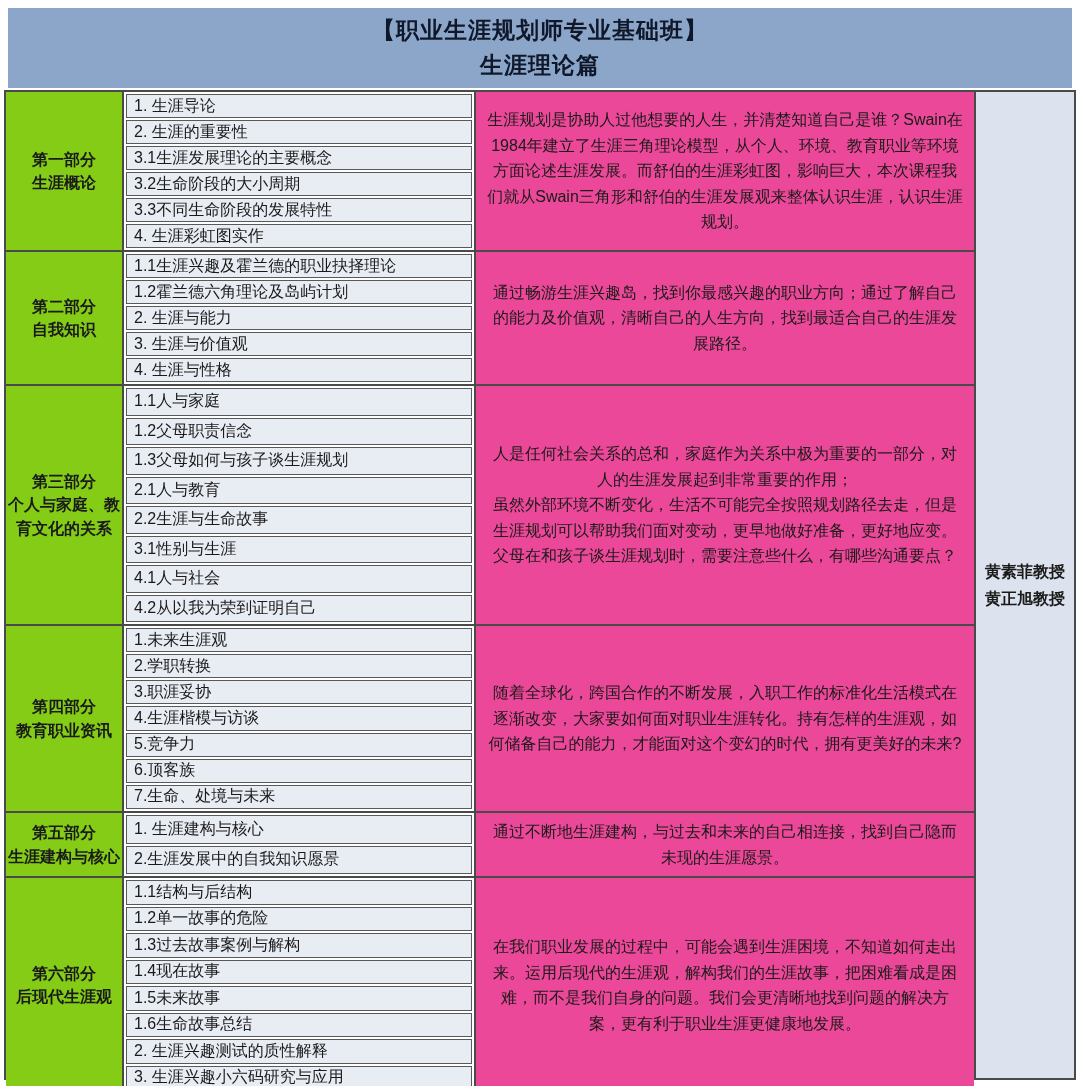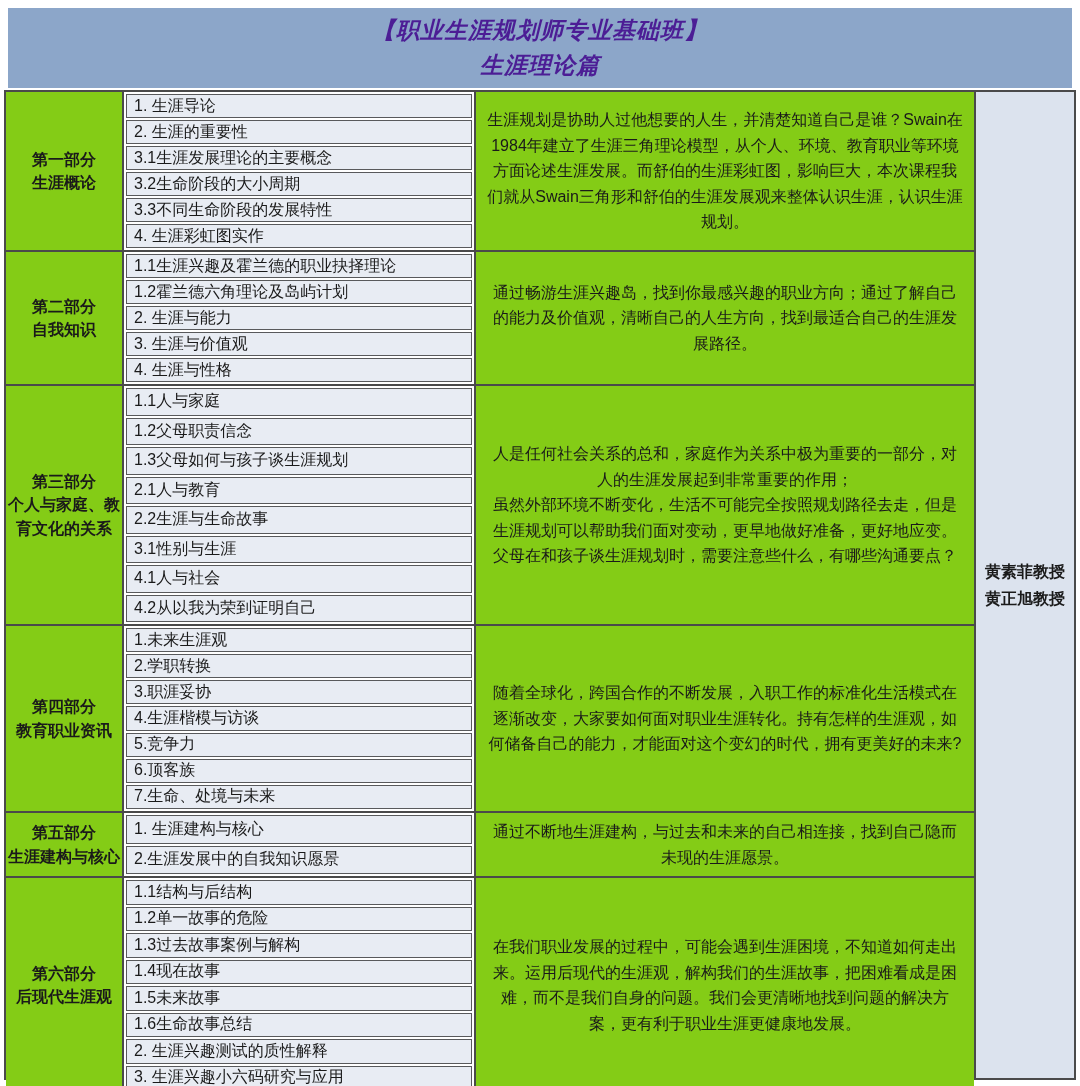--- a/index.html
+++ b/index.html
@@ -5,25 +5,24 @@
   * { box-sizing: border-box; }
   html,body { margin:0; padding:0; background:#ffffff; }
   body { font-family: "Liberation Sans", "DejaVu Sans", sans-serif; color:#1a1a1a; }
   .page { width:1080px; height:1086px; background:#ffffff; overflow:hidden; position:relative; }
 
   
   .header-band {
     margin:8px 8px 2px 8px;
     height:80px;
     background:#8CA6C9;
-    color:#4c1d95;
+    color:#0f172a;
     text-align:center;
     display:flex; flex-direction:column; justify-content:center;
     gap:4px;
-    font-style:italic;
   }
   .title-line { font-size:23px; font-weight:bold; letter-spacing:1px; line-height:1.35; }
 
   
   .course-table {
     margin:0 4px;
     height:990px;
     border:2px solid #4a4a4a;
     display:flex;
     background:#ffffff;
@@ -56,21 +55,21 @@
     border:1px solid #58595b;
     display:flex; align-items:center;
     padding:1px 7px;
     font-size:16px;
     min-height:20px;
     white-space:nowrap; overflow:hidden;
   }
 
   .desc-cell {
     flex:1;
-    background:#84cc16;
+    background:#ec4899;
     display:flex; flex-direction:column; justify-content:center; align-items:center;
     text-align:center;
     padding:6px 10px;
     font-size:16px; line-height:1.6;
   }
   .desc-par { width:100%; }
 
   .prof-cell {
     width:100px;
     border-left:2px solid #4a4a4a;

